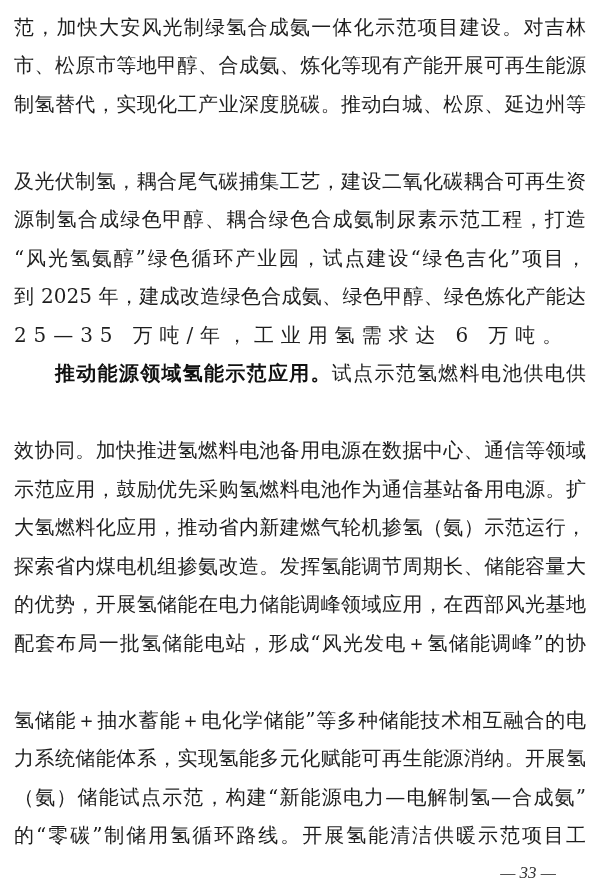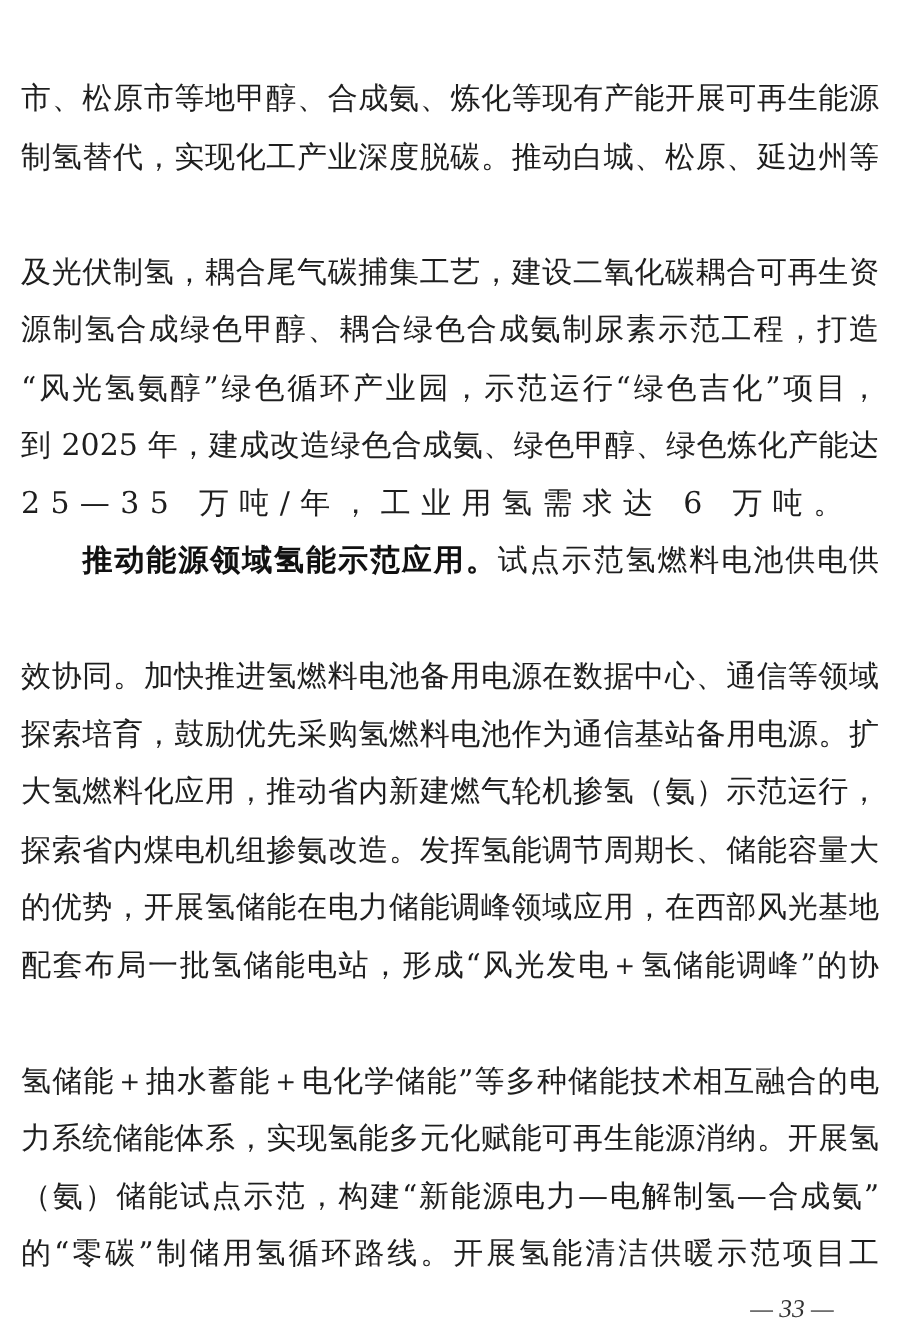--- a/index.html
+++ b/index.html
@@ -60,31 +60,32 @@
     text-align: center;
     white-space: nowrap;
     font-style: italic;
   }
 </style>
 </head>
 <body>
 
 <div class="page">
 
+  <div class="line" style="top:12px">范，加快大安风光制绿氢合成氨一体化示范项目建设。对吉林</div>
   <div class="line" style="top:50px">市、松原市等地甲醇、合成氨、炼化等现有产能开展可再生能源</div>
   <div class="line" style="top:89px">制氢替代，实现化工产业深度脱碳。推动白城、松原、延边州等</div>
   <div class="line" style="top:166px">及光伏制氢，耦合尾气碳捕集工艺，建设二氧化碳耦合可再生资</div>
   <div class="line" style="top:204px">源制氢合成绿色甲醇、耦合绿色合成氨制尿素示范工程，打造</div>
-  <div class="line" style="top:243px">“风光氢氨醇”绿色循环产业园，示范运行“绿色吉化”项目，</div>
+  <div class="line" style="top:243px">“风光氢氨醇”绿色循环产业园，试点建设“绿色吉化”项目，</div>
   <div class="line" style="top:281px">到 2025 年，建成改造绿色合成氨、绿色甲醇、绿色炼化产能达</div>
   <div class="line last" style="top:320px">25—35 万吨/年，工业用氢需求达 6 万吨。</div>
 
   <div class="line indent" style="top:358px"><span class="heading-run">推动能源领域氢能示范应用。</span><span>试点示范氢燃料电池供电供</span></div>
   <div class="line" style="top:435px">效协同。加快推进氢燃料电池备用电源在数据中心、通信等领域</div>
-  <div class="line" style="top:474px">探索培育，鼓励优先采购氢燃料电池作为通信基站备用电源。扩</div>
+  <div class="line" style="top:474px">示范应用，鼓励优先采购氢燃料电池作为通信基站备用电源。扩</div>
   <div class="line" style="top:512px">大氢燃料化应用，推动省内新建燃气轮机掺氢（氨）示范运行，</div>
   <div class="line" style="top:551px">探索省内煤电机组掺氨改造。发挥氢能调节周期长、储能容量大</div>
   <div class="line" style="top:589px">的优势，开展氢储能在电力储能调峰领域应用，在西部风光基地</div>
   <div class="line" style="top:628px">配套布局一批氢储能电站，形成“风光发电＋氢储能调峰”的协</div>
   <div class="line" style="top:705px">氢储能＋抽水蓄能＋电化学储能”等多种储能技术相互融合的电</div>
   <div class="line" style="top:743px">力系统储能体系，实现氢能多元化赋能可再生能源消纳。开展氢</div>
   <div class="line" style="top:782px">（氨）储能试点示范，构建“新能源电力—电解制氢—合成氨”</div>
   <div class="line" style="top:820px">的“零碳”制储用氢循环路线。开展氢能清洁供暖示范项目工</div>
 
   <div class="page-number">— 33 —</div>

